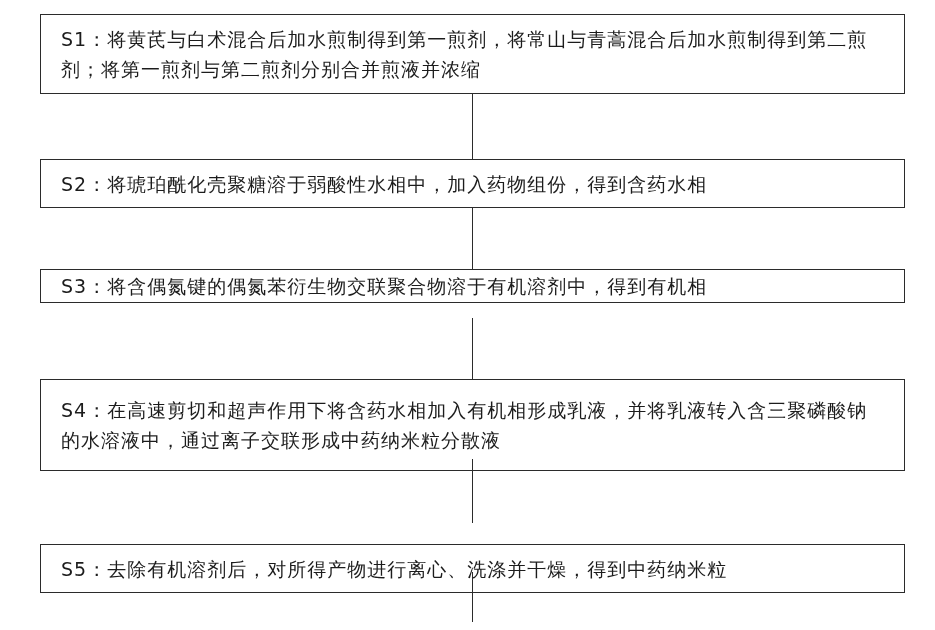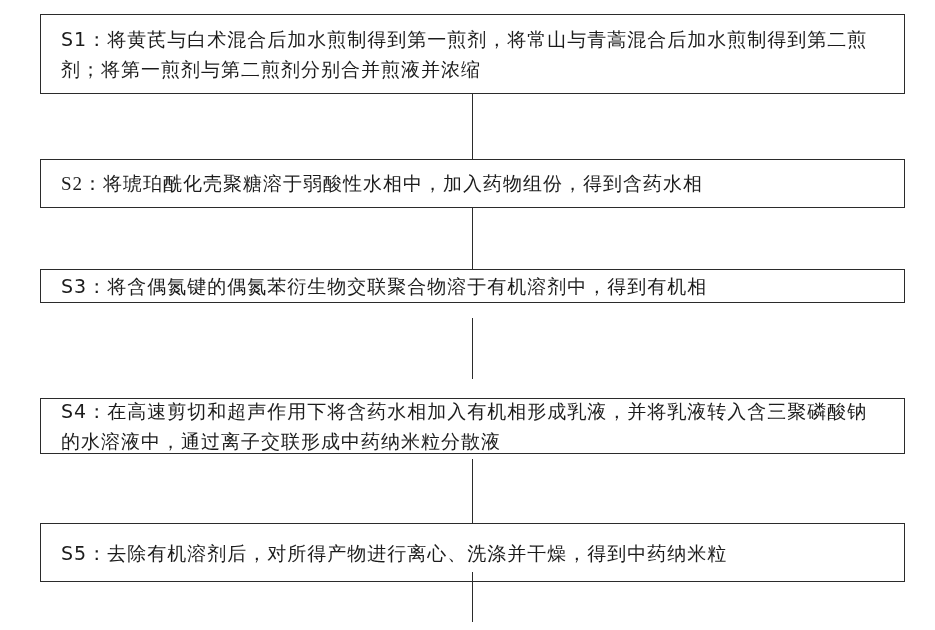--- a/index.html
+++ b/index.html
@@ -25,24 +25,24 @@
     background: #ffffff;
     color: #1c1c1c;
     font-size: 19px;
     line-height: 30px;
     padding: 6px 20px;
     display: flex;
     align-items: center;
     letter-spacing: 1px;
   }
   .box-s1 { top: 14px;  height: 80px; }
-  .box-s2 { top: 159px; height: 49px; font-family: Liberation Serif, serif; }
+  .box-s2 { top: 159px; height: 49px; }
   .box-s3 { top: 269px; height: 34px; }
-  .box-s4 { top: 379px; height: 56px; margin-top: 19px; }
-  .box-s5 { top: 523px; height: 59px; }
+  .box-s4 { top: 379px; height: 92px; }
+  .box-s5 { top: 544px; height: 49px; }
 
   .connector {
     position: absolute;
     left: 472px;
     width: 1px;
     background: #2b2b2b;
   }
   .conn-1 { top: 94px;  height: 65px; }
   .conn-2 { top: 208px; height: 61px; }
   .conn-3 { top: 318px; height: 61px; }

